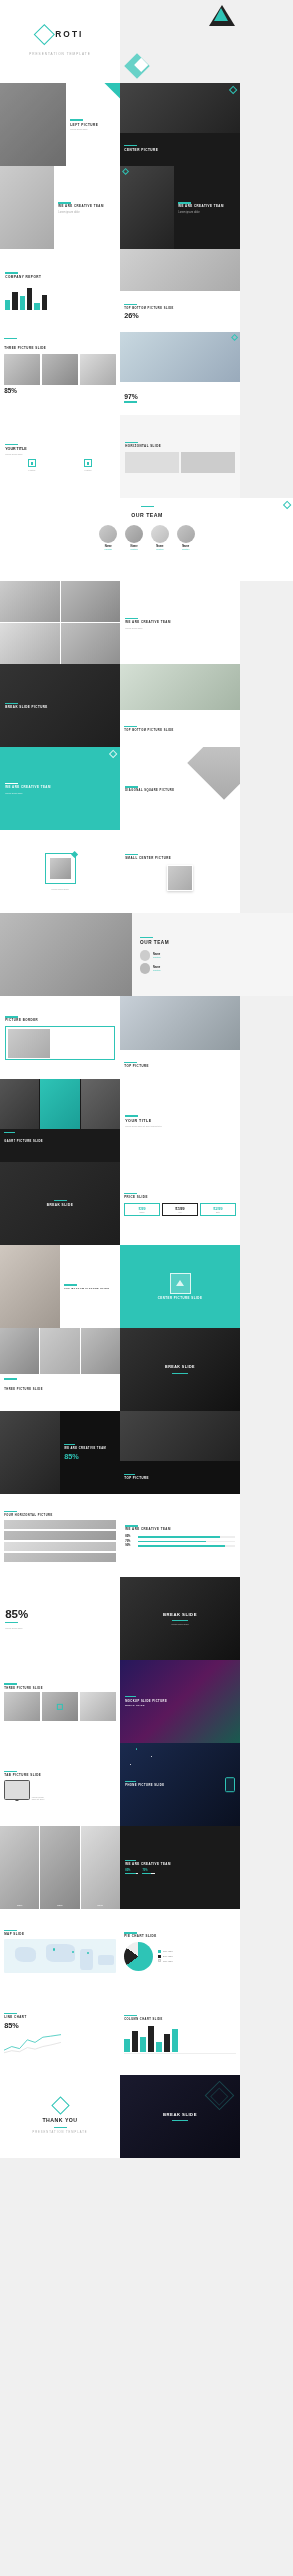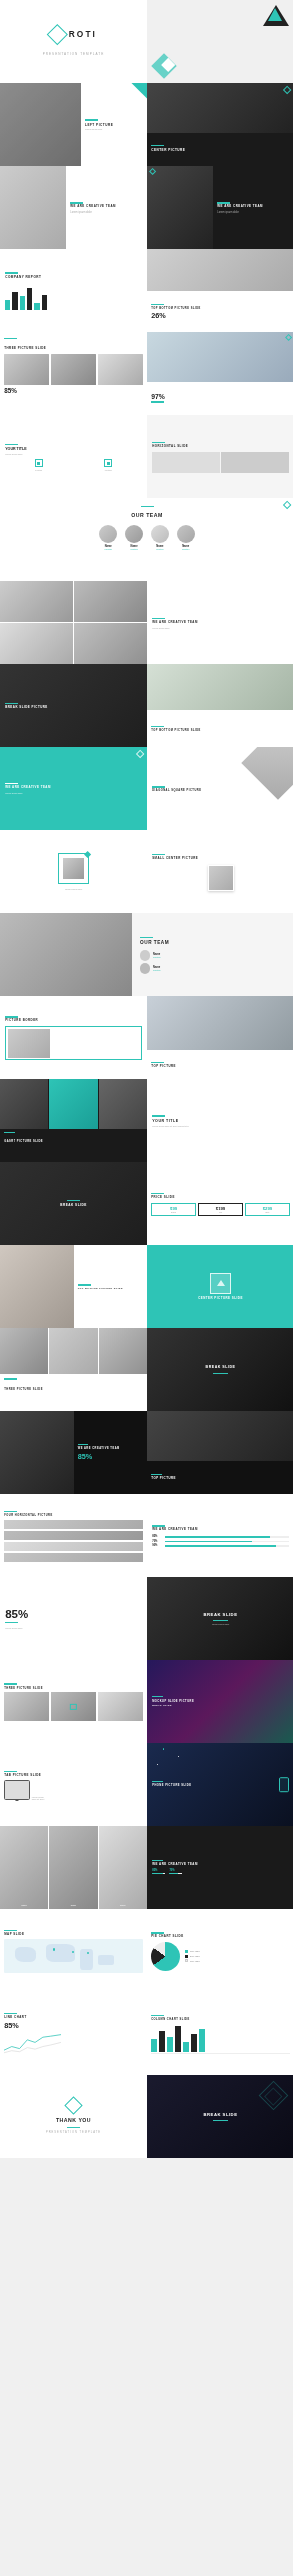--- a/index.html
+++ b/index.html
@@ -23,21 +23,21 @@
       width: 294px;
     }
 
     .slide {
       position: relative;
       overflow: hidden;
     }
 
     
     .slide-half {
-      width: 147px;
+      width: 120px;
       height: 83px;
       gap: 6px;
     }
 
     
     .slide-full {
       width: 294px;
       height: 83px;
     }
 

